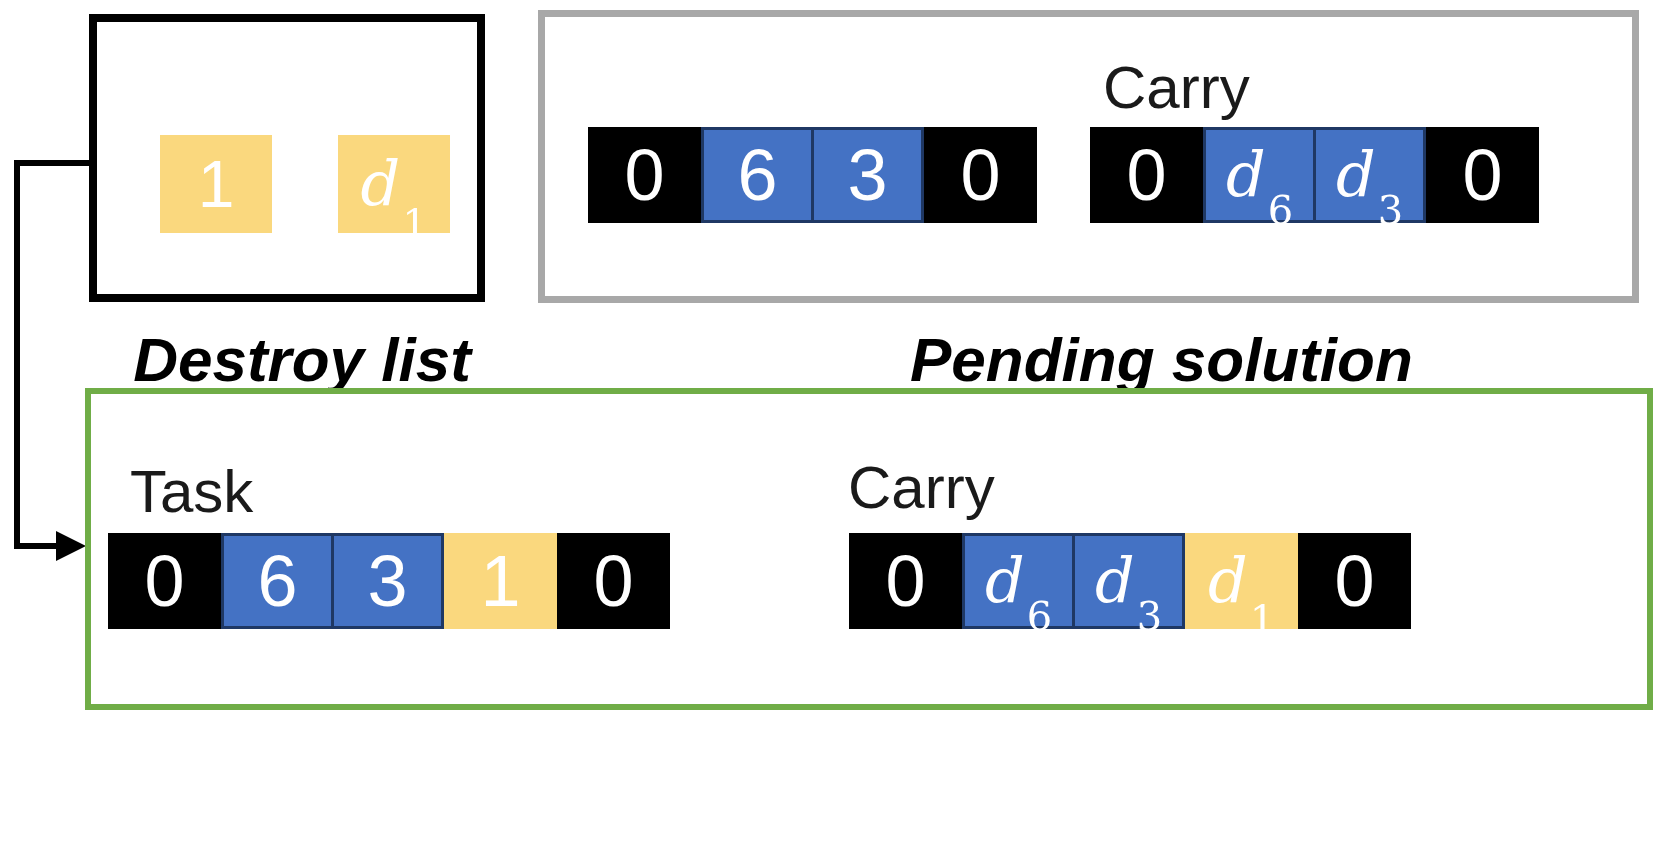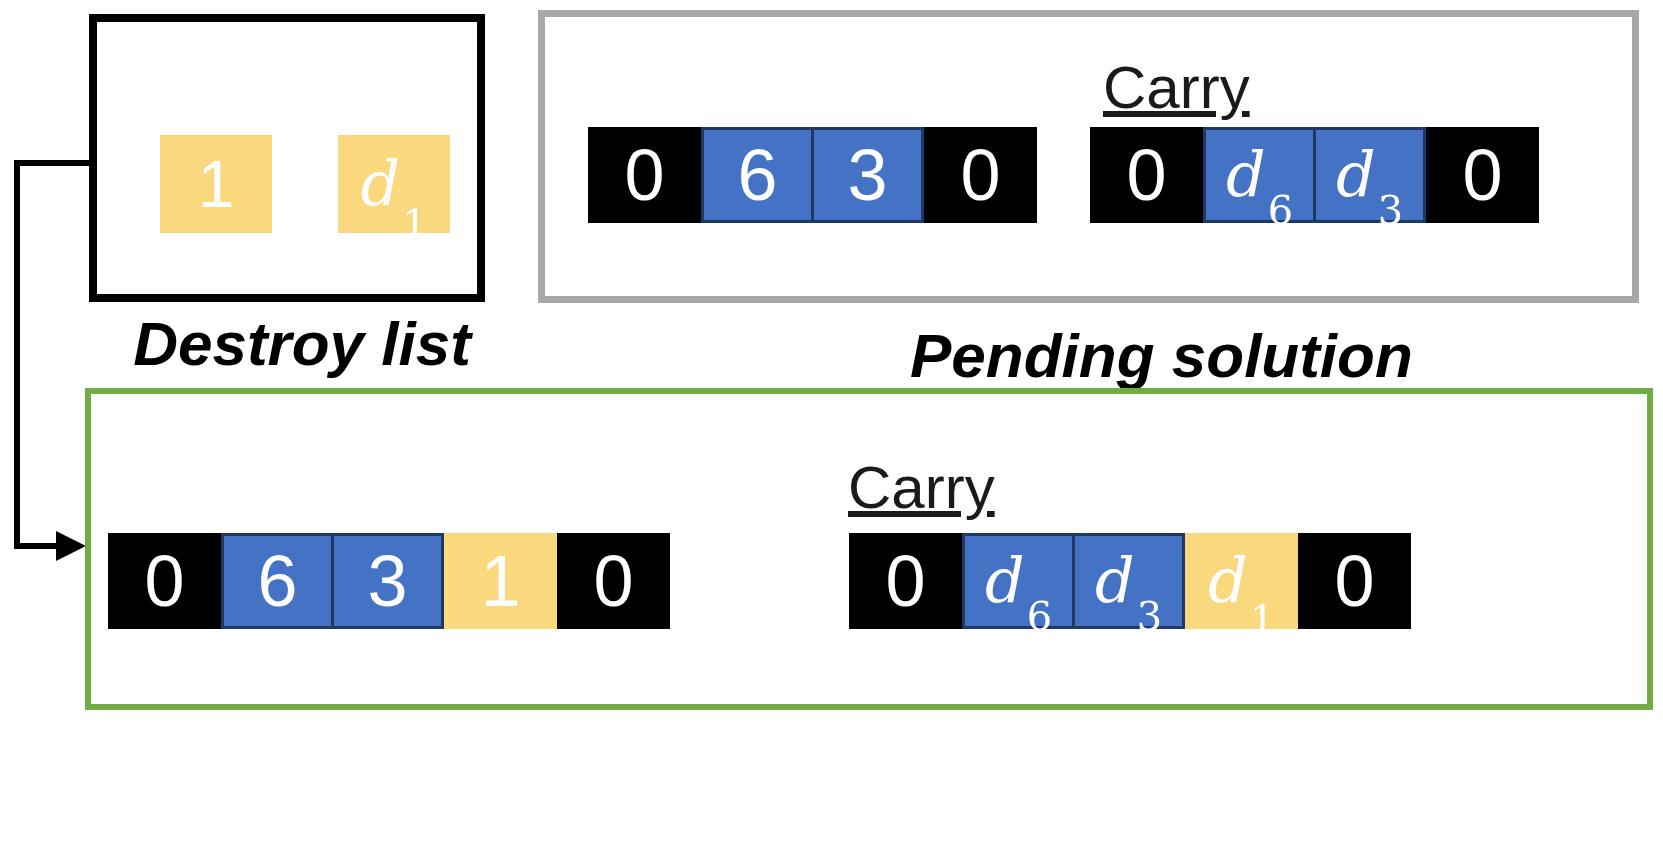--- a/index.html
+++ b/index.html
@@ -54,28 +54,28 @@
     transform:translateY(10px);
     margin-left:2px;
   }
   .cell.math, .chip.math{align-items:center;}
 
   
   .small-label{
     font-size:60px;line-height:1.12;
     color:#1a1a1a;
     white-space:nowrap;
-    text-decoration:underline;
   }
   .title{
     font-size:62px;line-height:1.15;
     font-weight:bold;font-style:italic;
     color:#000000;
     text-align:center;
     white-space:nowrap;
+    margin-top:16px;
   }
 </style>
 </head>
 <body>
 
 <div class="canvas">
 
   <svg class="abs" style="left:0;top:0;" width="120" height="590" viewBox="0 0 120 590">
     <path d="M 92 163 H 17 V 546 H 56" fill="none" stroke="#000000" stroke-width="6"></path>
     <polygon points="56,531 56,561 86,546" fill="#000000"></polygon>
@@ -104,23 +104,24 @@
       <div class="cell c-blue math">
         <span class="var">d</span>
         <span class="subsc">6</span>
       </div>
       <div class="cell c-blue math">
         <span class="var">d</span>
         <span class="subsc">3</span>
       </div>
       <div class="cell c-black">0</div>
     </div>
-  <div class="abs title" style="left:910px;top:320px;width:500px;">Pending solution</div>
+  <div class="abs title" style="left:910px;top:308px;width:500px;">Pending solution</div>
 
   <div class="abs frame repair" style="left:85px;top:388px;width:1568px;height:322px;"></div>
+  <div class="abs small-label" style="left:130px;top:458px;">Task</div>
   <div class="abs row" style="left:108px;top:533px;">
       <div class="cell c-black">0</div>
       <div class="cell c-blue">6</div>
       <div class="cell c-blue">3</div>
       <div class="cell c-yellow">1</div>
       <div class="cell c-black">0</div>
     </div>
   <div class="abs small-label" style="left:848px;top:454px;">Carry</div>
   <div class="abs row" style="left:849px;top:533px;">
       <div class="cell c-black">0</div>

